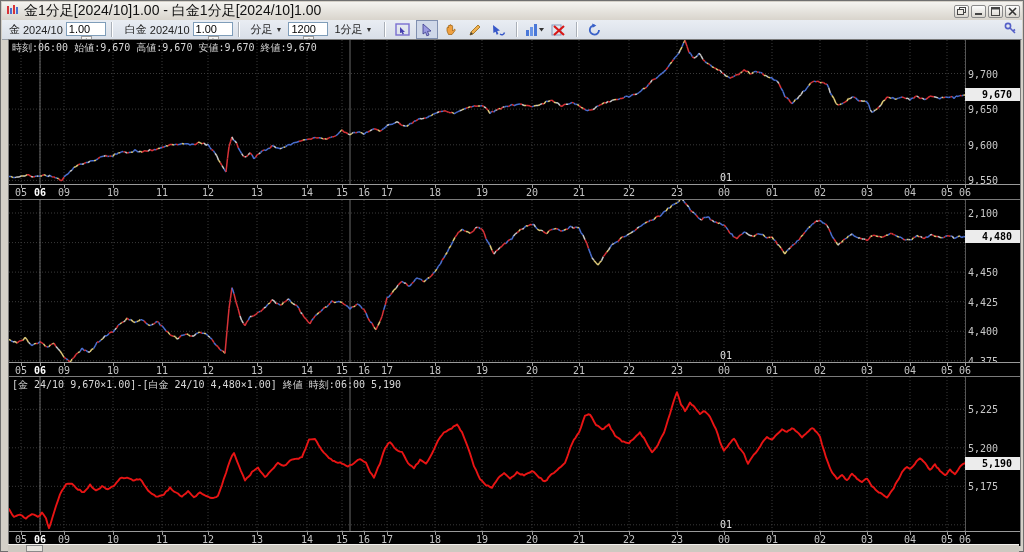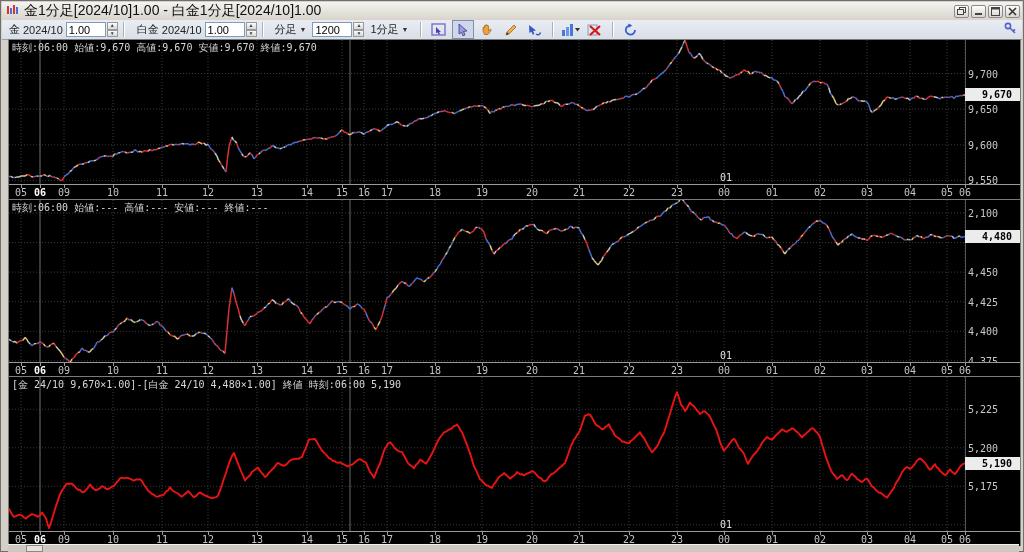--- a/index.html
+++ b/index.html
@@ -16,21 +16,21 @@
   .winbtn{width:15px;height:13px;margin-right:2px;background:linear-gradient(#fdfdfd,#d9d6cf);
     border:1px solid #8a8a8a;border-radius:2px;display:flex;align-items:center;justify-content:center;
     font-size:9px;color:#333;box-sizing:border-box;}
   .winbtn svg{display:block}
 
   
   #toolbar{position:absolute;left:1px;top:19px;right:1px;height:19px;background:linear-gradient(#e9edf3,#d9dfe8);
     border-bottom:1px solid #9aa0a8;display:flex;align-items:center;font-size:11px;color:#222;}
   .tlabel{margin:0 3px 0 7px;}
   .tmonth{margin-right:3px;}
-  .spin{display:flex;height:15px;}
+  .spin{display:flex;align-items:center;height:15px;flex-direction:column;}
   .spin input{width:34px;height:13px;border:1px solid #7f9db9;font-size:11px;padding:0 2px;
     font-family:"Liberation Sans",sans-serif;}
   .spinbtns{display:flex;flex-direction:column;width:11px;height:15px;margin-left:1px;}
   .spinbtns span{flex:1;background:linear-gradient(#fcfcfc,#d8d8d8);border:1px solid #9a9a9a;
     font-size:5px;line-height:5px;text-align:center;color:#444;}
   .tsep{width:1px;height:15px;background:#aab0b8;border-right:1px solid #fff;margin:0 5px;}
   .drop{display:flex;align-items:center;margin:0 3px;padding:1px 3px;}
   .drop .caret{font-size:7px;margin-left:3px;color:#333;}
   .ticon{width:20px;height:17px;display:flex;align-items:center;justify-content:center;margin:0 1px;
     border:1px solid transparent;}
@@ -1338,21 +1338,20 @@
             <line x1="939.8" y1="36.1" x2="941.5" y2="36.1" stroke="#d83238" stroke-width="1.5"></line>
             <line x1="941.5" y1="36.1" x2="943.3" y2="36.3" stroke="#4a6fd0" stroke-width="1.5"></line>
             <line x1="943.3" y1="36.3" x2="945.0" y2="38.5" stroke="#c8c8c8" stroke-width="1.5"></line>
             <line x1="945.0" y1="38.5" x2="947.0" y2="37.8" stroke="#4a6fd0" stroke-width="1.5"></line>
             <line x1="947.0" y1="37.8" x2="949.0" y2="36.4" stroke="#4a6fd0" stroke-width="1.5"></line>
             <line x1="949.0" y1="36.4" x2="951.0" y2="36.0" stroke="#dcc878" stroke-width="1.5"></line>
             <line x1="951.0" y1="36.0" x2="952.7" y2="37.7" stroke="#4a6fd0" stroke-width="1.5"></line>
             <line x1="952.7" y1="37.7" x2="954.3" y2="36.6" stroke="#4a6fd0" stroke-width="1.5"></line>
             <line x1="954.3" y1="36.6" x2="956.0" y2="36.7" stroke="#4a6fd0" stroke-width="1.5"></line>
           </svg>
-          <div class="info">時刻:06:00 始値:--- 高値:--- 安値:--- 終値:---</div>
           <div class="datelabel" style="left: 711px; top: 150px;">01</div>
         </div>
         <div class="ytick" style="top: 8px;">2,100</div>
         <div class="ytick" style="top: 67px;">4,450</div>
         <div class="ytick" style="top: 97px;">4,425</div>
         <div class="ytick" style="top: 126px;">4,400</div>
         <div class="ytick" style="top: 156px;">4,375</div>
         <div class="curtag" style="top: 30px;">4,480</div>
         <div class="taxis" style="top: 162px;">
           <div class="htick" style="left: 12px;"></div>

